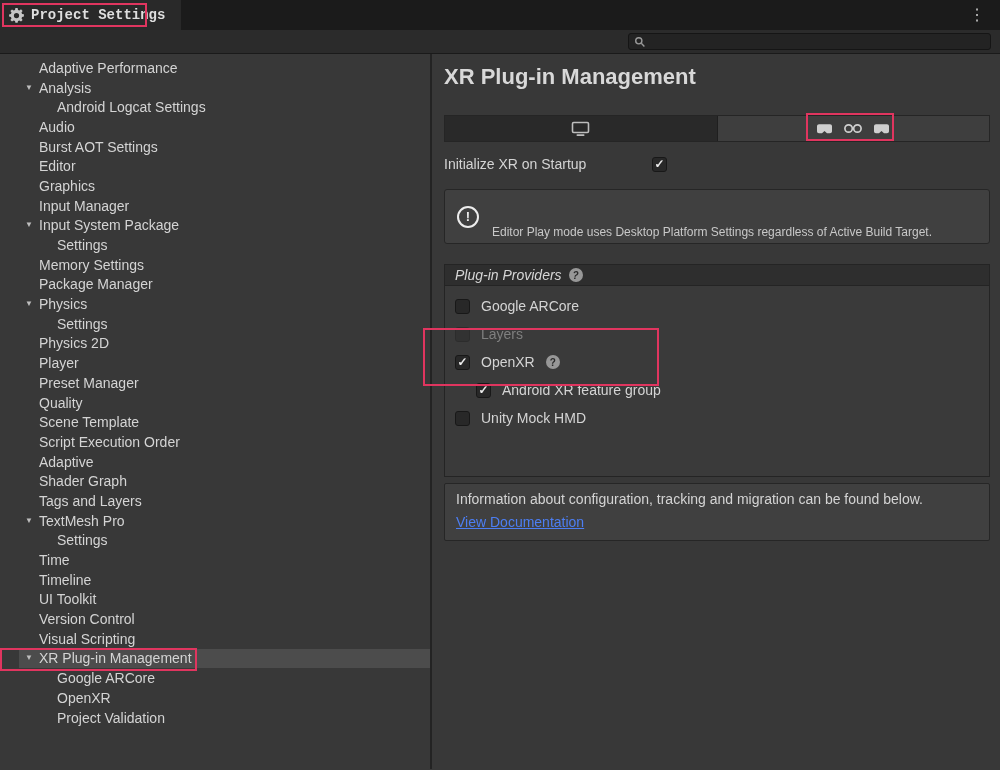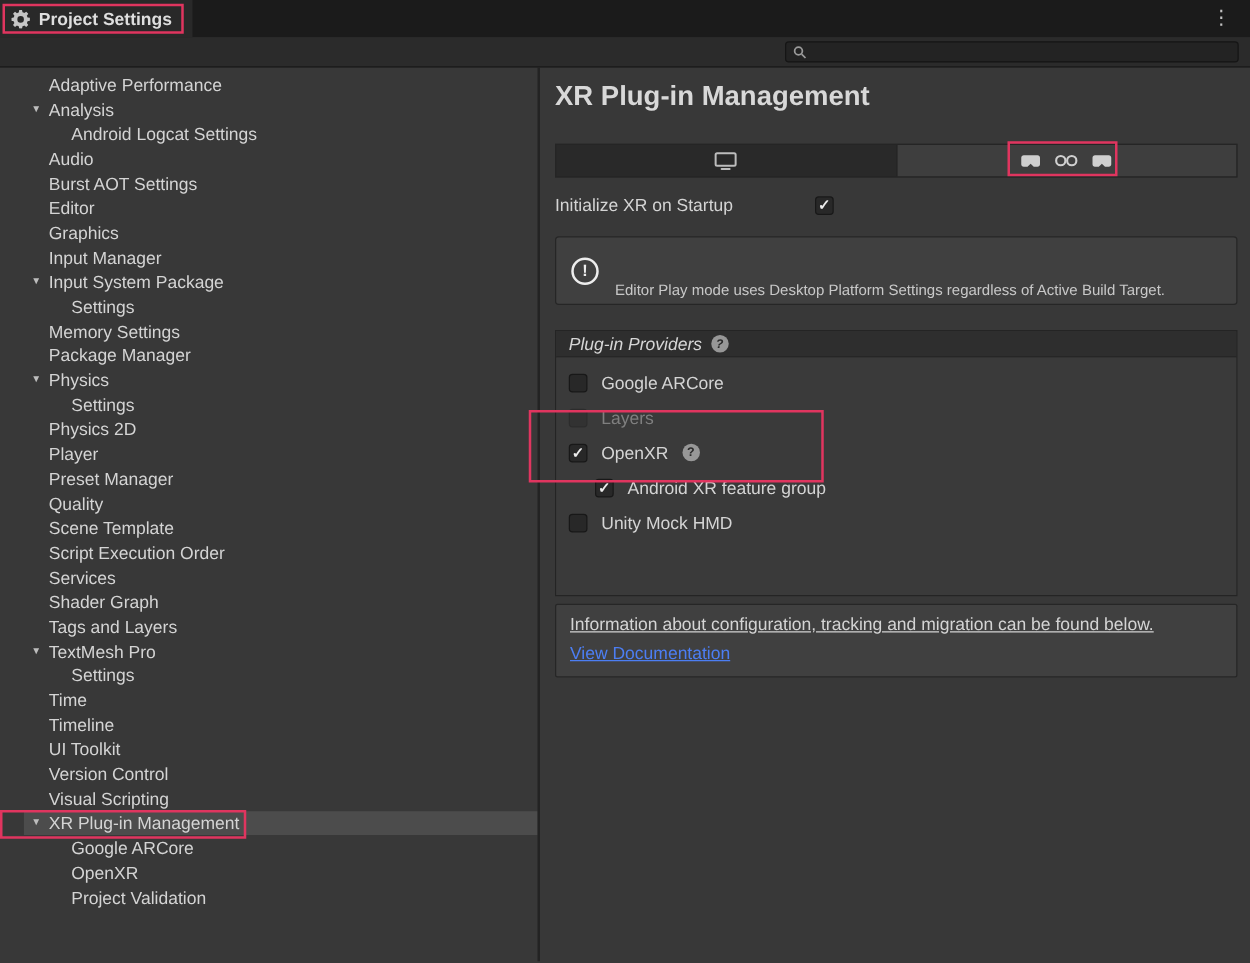--- a/index.html
+++ b/index.html
@@ -16,21 +16,21 @@
   .titlebar {
     height: 30px; background: #1b1b1b;
     display: flex; align-items: center; justify-content: space-between;
     padding-right: 12px;
   }
   .doctab {
     height: 30px; display: flex; align-items: center; gap: 7px;
     padding: 0 16px 0 9px; background: #292929;
   }
   .gear { display: inline-flex; align-items: center; }
-  .title-text { font-size: 14px; font-weight: bold; color: #dedede; white-space: nowrap; }
+  .title-text { font-size: 14px; font-weight: bold; color: #dedede; white-space: nowrap; font-family: Liberation Mono, monospace; }
   .kebab { font-size: 16px; color: #c2c2c2; cursor: pointer; padding: 0 3px; line-height: 1; }
 
   
   .toolbar {
     height: 24px; background: #2b2b2b; border-bottom: 1px solid #1a1a1a;
     display: flex; align-items: center; justify-content: flex-end; padding: 0 9px;
   }
   .searchbox {
     width: 363px; height: 17px; background: #232323;
     border: 1px solid #151515; border-radius: 3px;
@@ -107,21 +107,21 @@
     flex: none; cursor: pointer;
   }
   .prov-body { height: 190px; background: #3a3a3a; padding-top: 6px; }
   .prov-row { height: 28px; display: flex; align-items: center; padding-left: 10px; gap: 11px; }
   .prov-row.indented { padding-left: 31px; }
   .prov-label { font-size: 14px; color: #d4d4d4; }
   .prov-label.dim { color: #7f7f7f; }
 
   .footerbox {
     margin-top: 6px; background: #404040; border: 1px solid #262626;
-    border-radius: 2px; padding: 7px 11px 9px; text-decoration: underline;
+    border-radius: 2px; padding: 7px 11px 9px;
   }
   .footer-text { font-size: 14px; color: #d4d4d4; }
   .doc-link { display: inline-block; margin-top: 7px; font-size: 14px; text-decoration: underline; cursor: pointer; }
 
   
   .annotation { position: absolute; border: 2px solid #e0355f; pointer-events: none; z-index: 10; }
   .ann-title   { left: 2px;   top: 3px;   width: 145px; height: 24px; }
   .ann-tab     { left: 806px; top: 113px; width: 88px;  height: 28px; }
   .ann-openxr  { left: 423px; top: 328px; width: 236px; height: 58px; }
   .ann-sidebar { left: 0px;   top: 648px; width: 197px; height: 23px; }
@@ -215,21 +215,21 @@
         <div class="side-item">
           <span>Quality</span>
         </div>
         <div class="side-item">
           <span>Scene Template</span>
         </div>
         <div class="side-item">
           <span>Script Execution Order</span>
         </div>
         <div class="side-item">
-          <span>Services</span>
+          <span>Adaptive</span>
         </div>
         <div class="side-item">
           <span>Shader Graph</span>
         </div>
         <div class="side-item">
           <span>Tags and Layers</span>
         </div>
         <div class="side-item">
           <span class="fold">▼</span>
           <span>TextMesh Pro</span>

